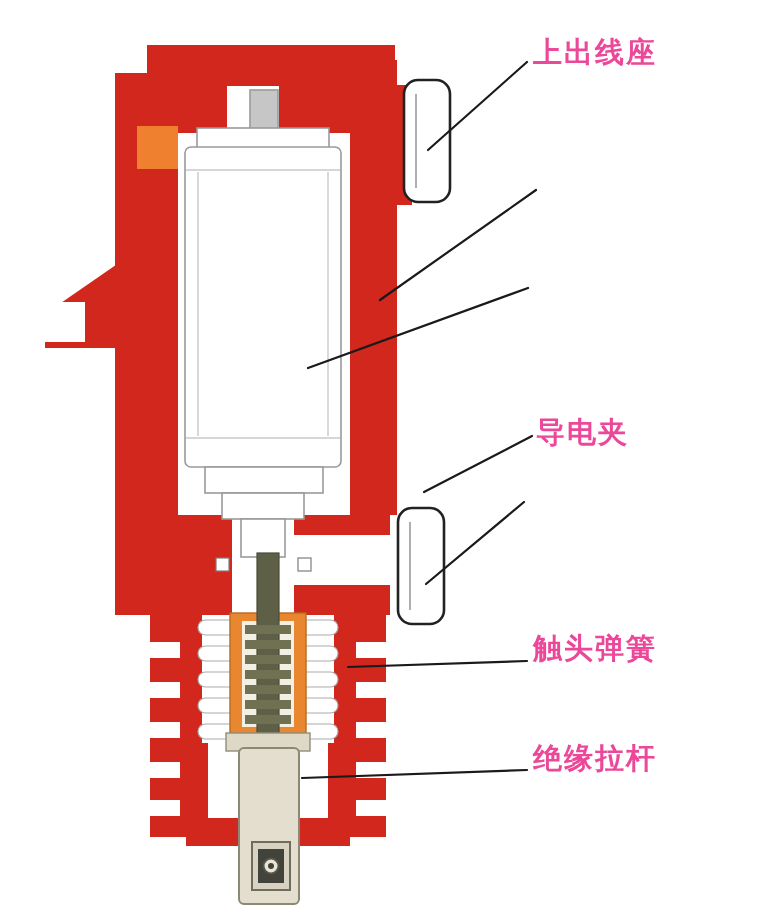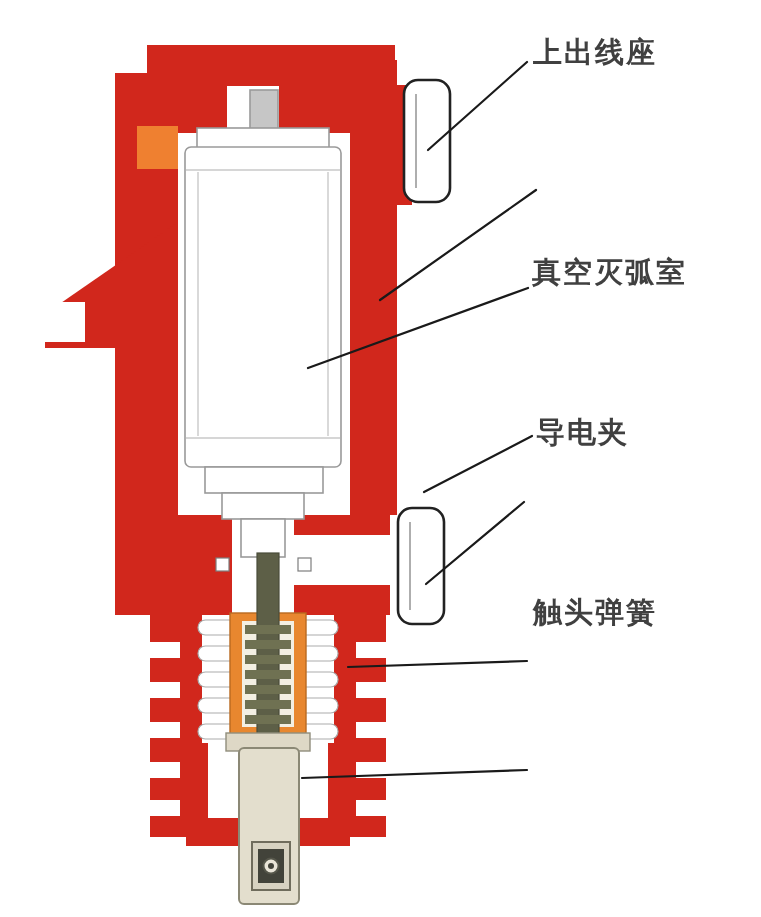--- a/index.html
+++ b/index.html
@@ -1,20 +1,20 @@
 <!DOCTYPE html>
 <html><head>
 <meta charset="utf-8">
 <style>
   html,body{margin:0;padding:0;background:#ffffff;}
   #stage{position:relative;width:761px;height:917px;background:#ffffff;overflow:hidden;
          font-family:"DejaVu Sans",sans-serif;}
   #diagram-svg{position:absolute;left:0;top:0;}
   .label{position:absolute;font-weight:700;font-size:29px;line-height:1.15;
-         color:#404040;letter-spacing:2px;white-space:nowrap;}
+         color:#ec4899;letter-spacing:2px;white-space:nowrap;}
   .thin{stroke:#9a9a9a;stroke-width:1.6;}
   .outline{stroke:#222222;stroke-width:2.6;}
   .faint{stroke:#c9c9c9;stroke-width:1.4;}
 </style>
 </head>
 <body>
 
 <div id="stage">
 
   <svg id="diagram-svg" width="761" height="917" viewBox="0 0 761 917">
@@ -112,17 +112,17 @@
       <line x1="536" y1="190" x2="380" y2="300"></line>
       <line x1="528" y1="288" x2="308" y2="368"></line>
       <line x1="532" y1="436" x2="424" y2="492"></line>
       <line x1="524" y1="502" x2="426" y2="584"></line>
       <line x1="527" y1="661" x2="348" y2="667"></line>
       <line x1="527" y1="770" x2="302" y2="778"></line>
     </g>
   </svg>
 
   <div class="label" style="left:533px;top:36px;">上出线座</div>
-  <div class="label" style="left:532px;top:256px;">真空灭弧室</div>
   <div class="label" style="left:536px;top:416px;">导电夹</div>
-  <div class="label" style="left:533px;top:596px;text-align:right;">触头弹簧</div>
+  <div class="label" style="left:533px;top:632px;text-align:right;">触头弹簧</div>
+  <div class="label" style="left:533px;top:742px;">绝缘拉杆</div>
 
 </div>
 
 </body></html>

